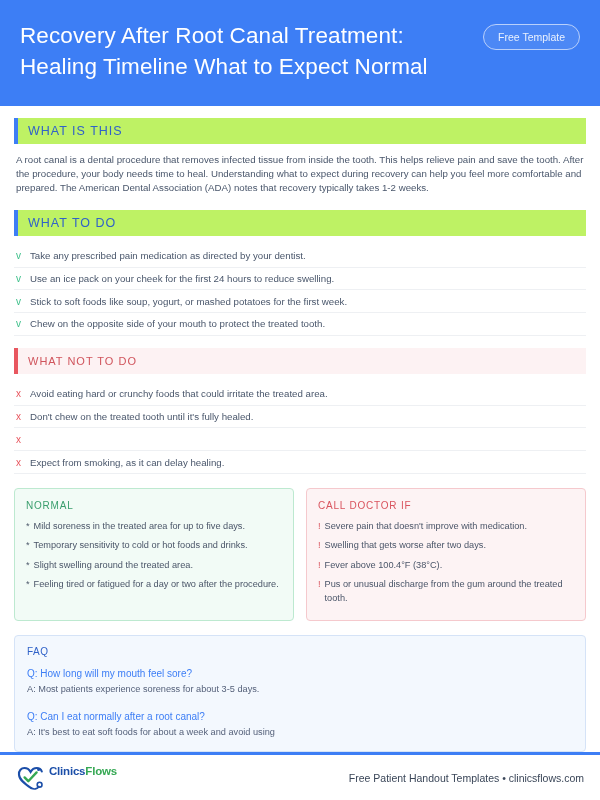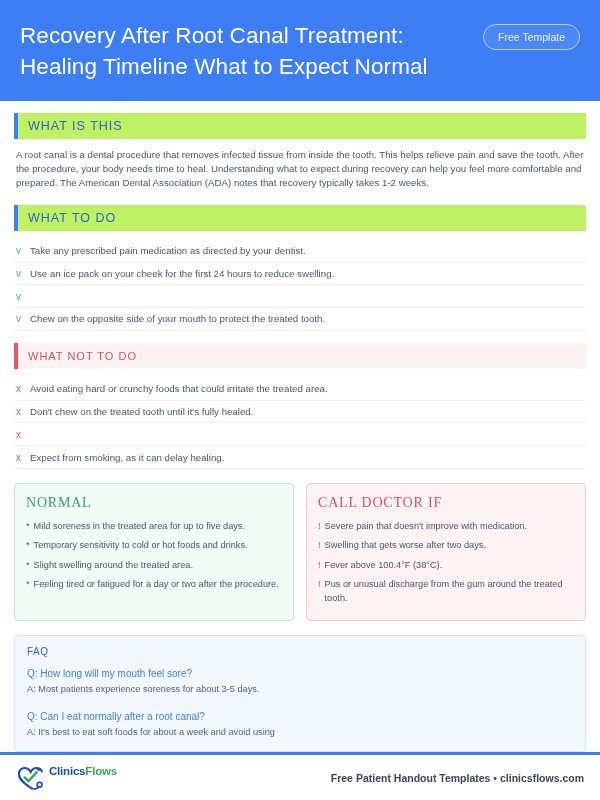--- a/index.html
+++ b/index.html
@@ -132,24 +132,23 @@
   }
   .card-green {
     background: #f2fbf6;
     border: 1px solid #bde9d0;
   }
   .card-red {
     background: #fdf3f4;
     border: 1px solid #f5c9cd;
   }
   .card-title {
-    font-size: 14px;
+    font-size: 10px;
     letter-spacing: 0.8px;
     margin-bottom: 9px;
-    font-family: Liberation Serif, serif;
   }
   .card-green .card-title { color: #3a9e6d; }
   .card-red .card-title { color: #d9545e; }
   .card ul { margin: 0; padding: 0; list-style: none; }
   .card li {
     display: flex;
     font-size: 9.2px;
     line-height: 13.4px;
     color: #4a5568;
     margin-bottom: 6px;
@@ -201,21 +200,20 @@
     padding: 0 16px;
     box-sizing: border-box;
   }
   .logo { display: flex; align-items: flex-start; gap: 3px; }
   .logo-word { font-size: 11.5px; font-weight: bold; letter-spacing: -0.2px; }
   .logo-clinics { color: #1b4ea8; }
   .logo-flows { color: #35a853; }
   .footer-text {
     font-size: 10.5px;
     color: #3a4658;
-    font-weight: bold;
   }
 </style>
 </head>
 <body>
 
 <div class="page">
 
   <div class="header">
     <h1 class="header-title">Recovery After Root Canal Treatment: Healing Timeline What to Expect Normal</h1>
     <div class="badge">Free Template</div>
@@ -237,20 +235,21 @@
       <li>
         <span class="mark mark-ok">v</span>
         <span>Take any prescribed pain medication as directed by your dentist.</span>
       </li>
       <li>
         <span class="mark mark-ok">v</span>
         <span>Use an ice pack on your cheek for the first 24 hours to reduce swelling.</span>
       </li>
       <li>
         <span class="mark mark-ok">v</span>
+        <span>Stick to soft foods like soup, yogurt, or mashed potatoes for the first week.</span>
       </li>
       <li>
         <span class="mark mark-ok">v</span>
         <span>Chew on the opposite side of your mouth to protect the treated tooth.</span>
       </li>
     </ul>
 
     <div class="section-head sec-red" style="margin-top:12px;">
       <div class="bar"></div>
       <div class="hl">WHAT NOT TO DO</div>

